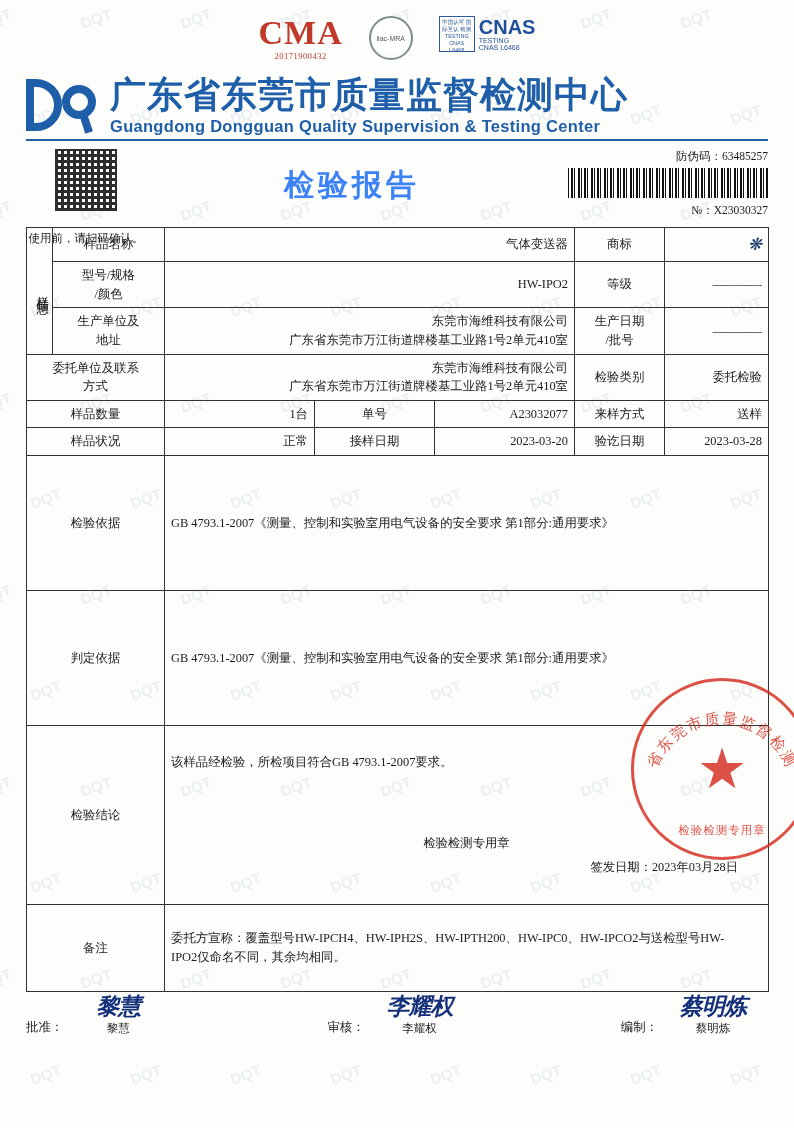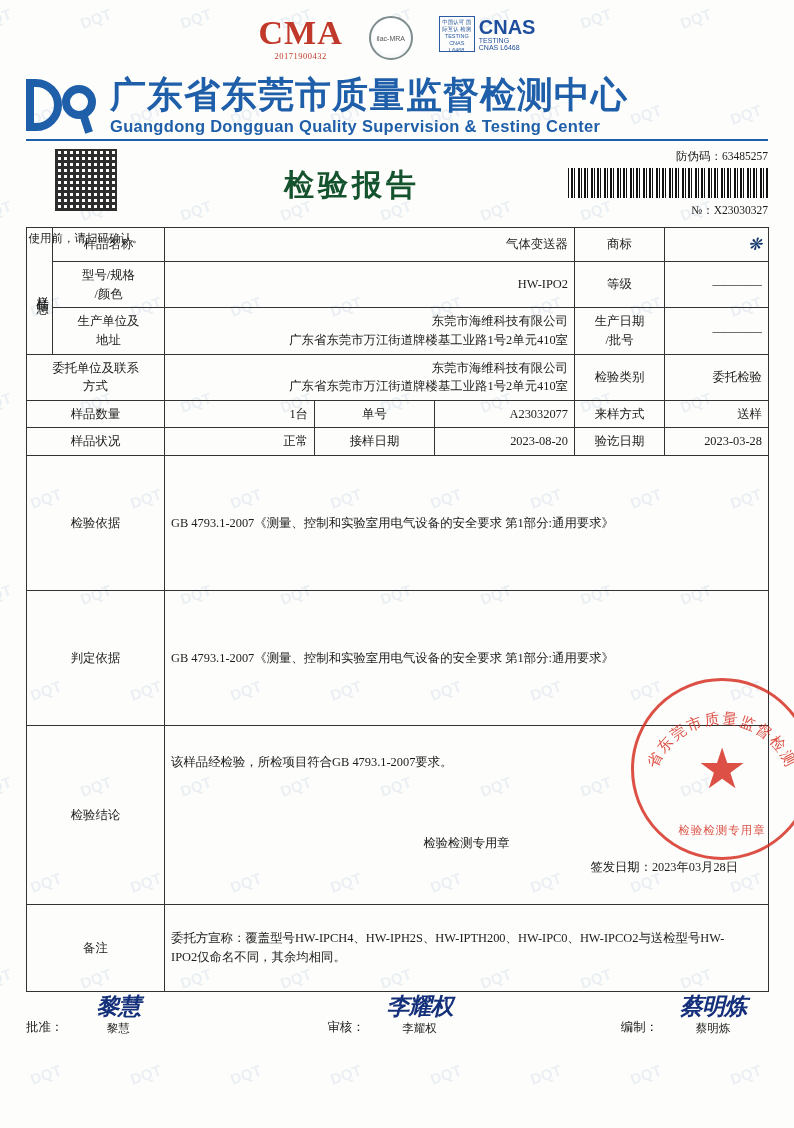--- a/index.html
+++ b/index.html
@@ -103,21 +103,21 @@
   .qr-wrap { width:120px; text-align:center; }
   .qr { width:62px;height:62px;margin:0 auto;
         background:
           repeating-linear-gradient(0deg,#111 0 3px,transparent 3px 6px),
           repeating-linear-gradient(90deg,#111 0 3px,transparent 3px 6px);
         background-color:#fff; opacity:.88;
   }
   .qr-note { font-size:11.5px; margin-top:20px; color:#222; white-space:nowrap; }
   .report-title {
     font-size:30px; font-weight:bold; letter-spacing:4px;
-    color:#14532d; text-align:center; flex:1; margin-top:16px;
+    color:#3b82f6; text-align:center; flex:1; margin-top:16px;
   }
   .right-col { width:210px; text-align:right; }
   .fake-code { font-size:11.5px; margin-bottom:4px; }
   .barcode {
     height:30px; width:200px; margin-left:auto;
     background:repeating-linear-gradient(90deg,
       #111 0 1px, #fff 1px 3px, #111 3px 5px, #fff 5px 6px,
       #111 6px 7px, #fff 7px 10px, #111 10px 12px, #fff 12px 13px);
   }
   .no-line { font-size:11.5px; margin-top:5px; }
@@ -406,21 +406,21 @@
       <td class="lbl">单号</td>
       <td class="ctr">A23032077</td>
       <td class="lbl">来样方式</td>
       <td class="ctr">送样</td>
     </tr>
 
     <tr>
       <td class="lbl" colspan="2">样品状况</td>
       <td class="ctr">正常</td>
       <td class="lbl">接样日期</td>
-      <td class="ctr">2023-08-20</td>
+      <td class="ctr">2023-03-20</td>
       <td class="lbl">验讫日期</td>
       <td class="ctr">2023-03-28</td>
     </tr>
 
     <tr>
       <td class="basis-lbl" colspan="2">检验依据</td>
       <td class="basis" colspan="5">GB 4793.1-2007《测量、控制和实验室用电气设备的安全要求 第1部分:通用要求》</td>
     </tr>
 
     <tr>

